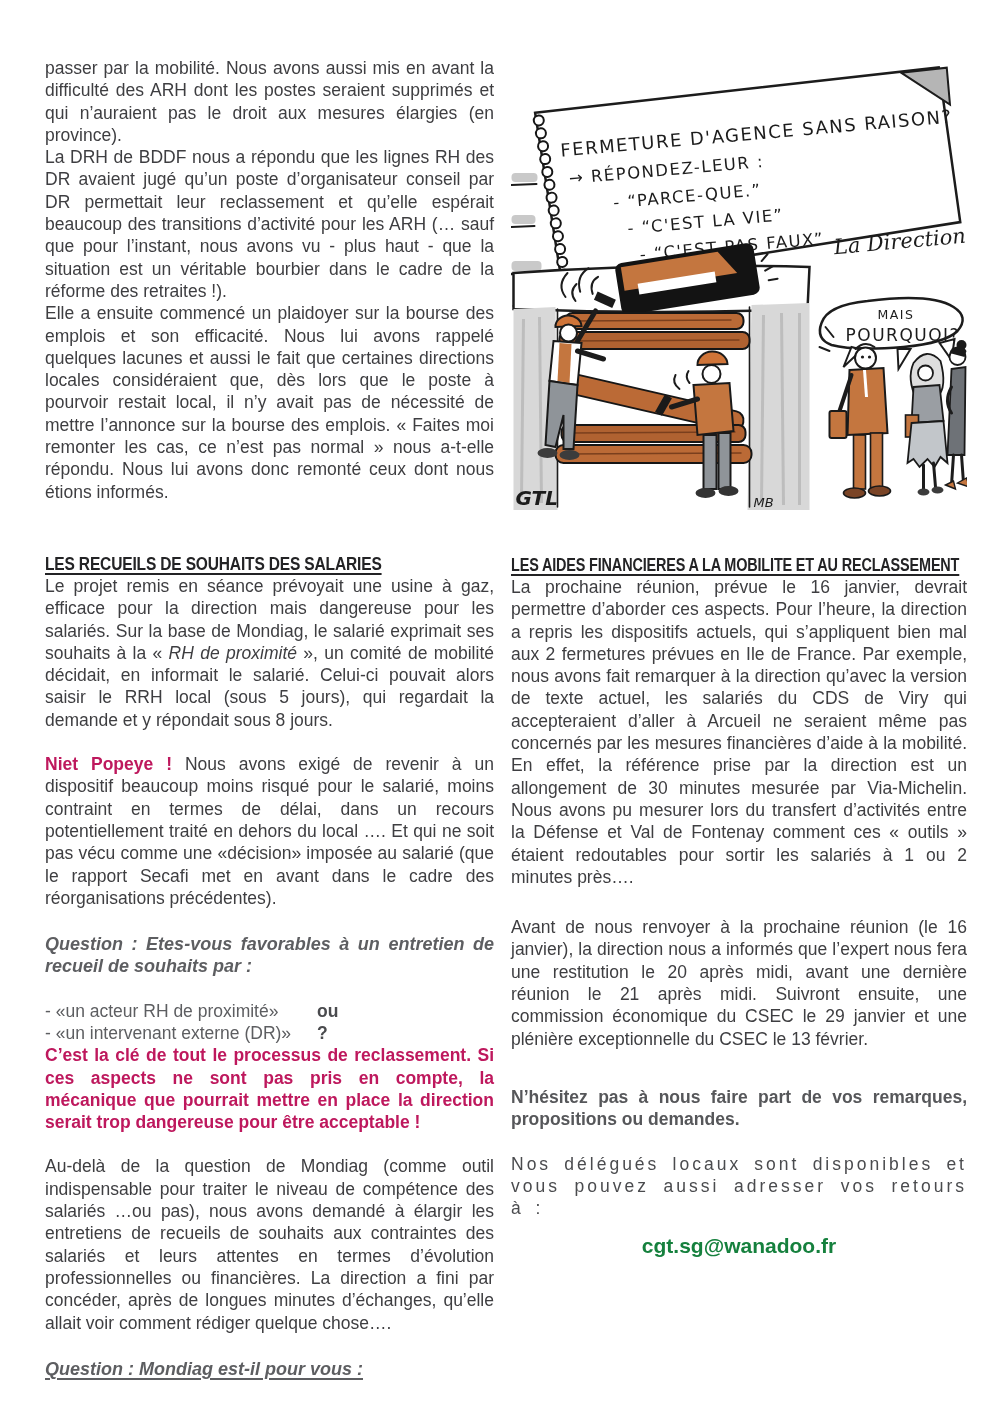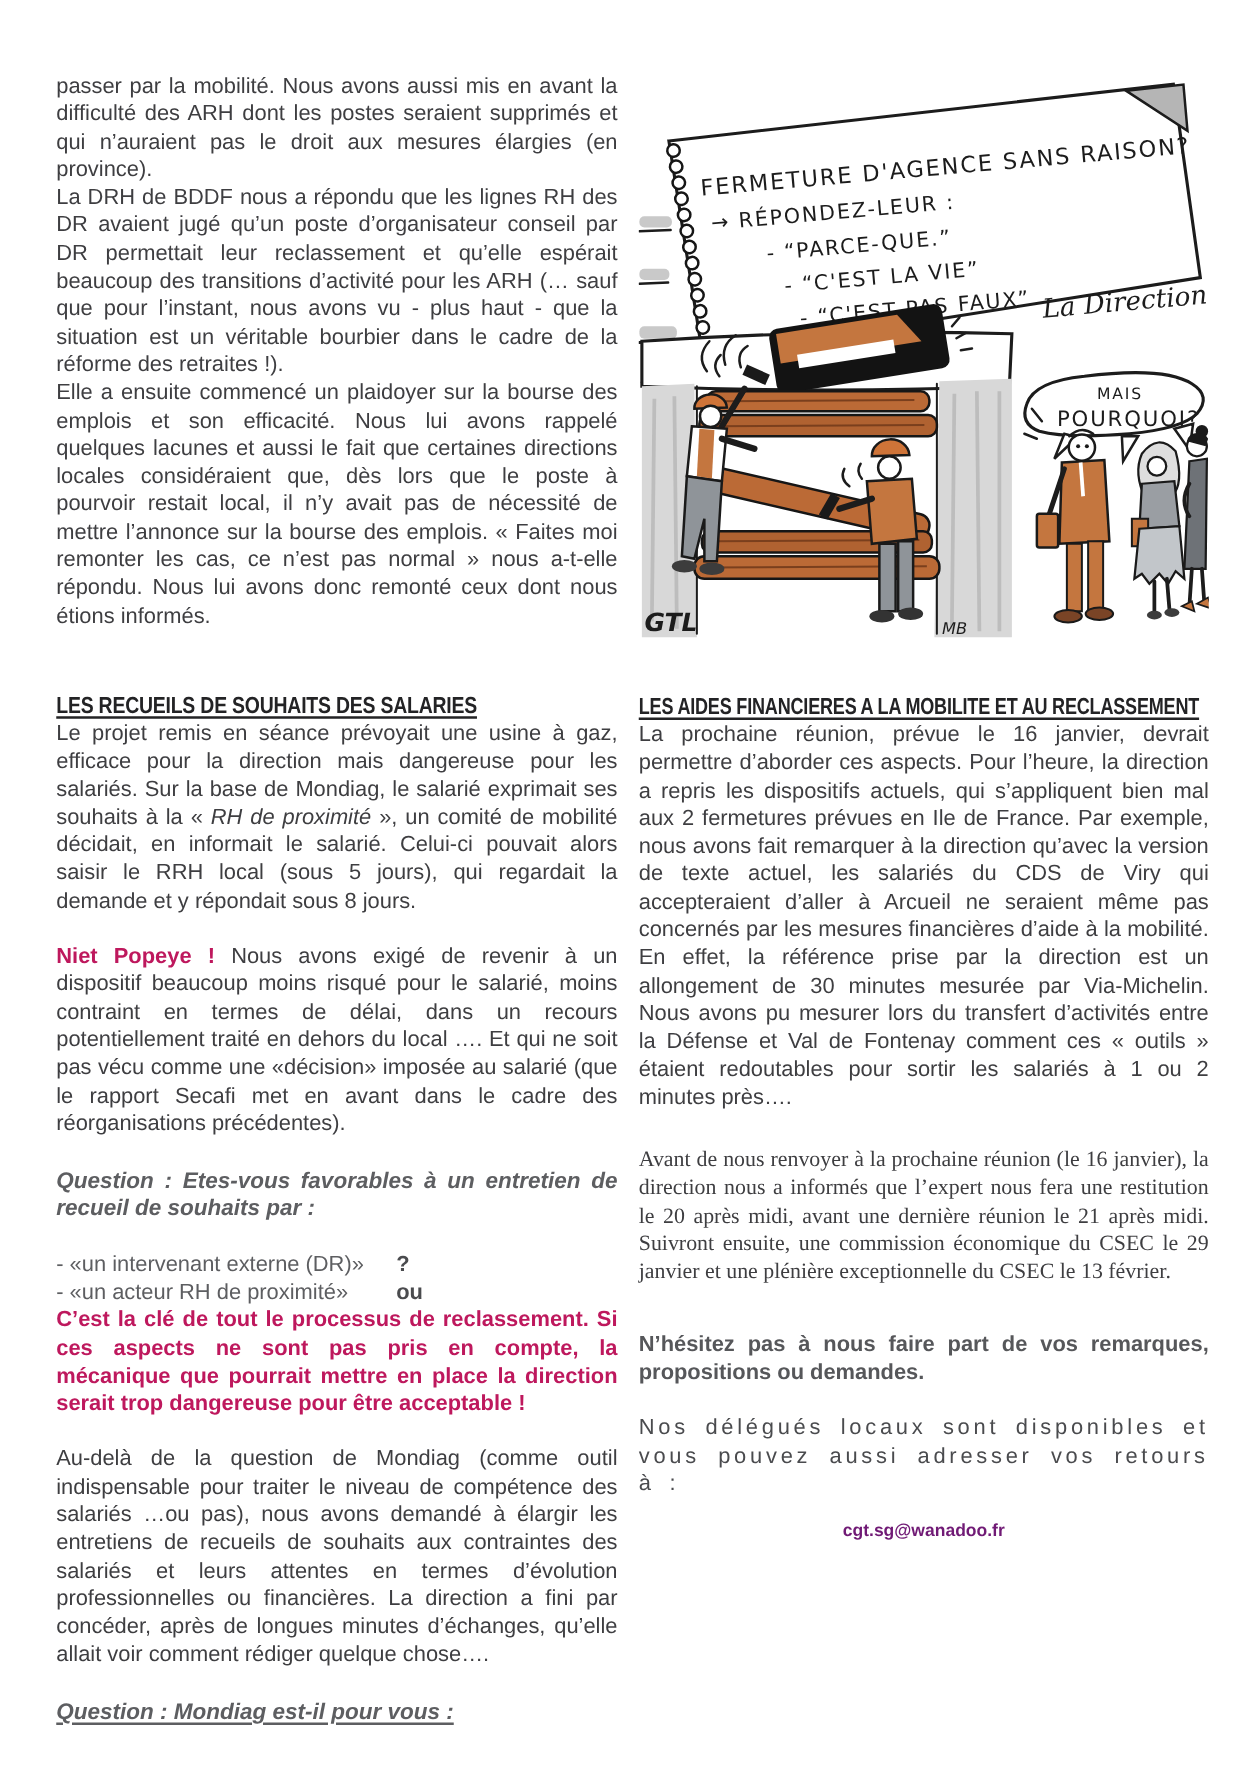--- a/index.html
+++ b/index.html
@@ -17,27 +17,27 @@
   .section-heading{margin-top:50px;font-size:18.5px;font-weight:bold;color:#232325;white-space:nowrap;}
   .section-heading .squeeze{display:inline-block;transform-origin:0 50%;letter-spacing:-0.2px;
     text-decoration:underline;text-decoration-thickness:2px;text-underline-offset:3px;}
   .sq-left{transform:scaleX(0.84);}
   .sq-right{transform:scaleX(0.78);}
   .question{font-size:18px;line-height:22.3px;font-weight:bold;font-style:italic;color:#5d5e61;text-align:justify;}
   .question.underlined .squeeze{text-decoration:underline;text-decoration-thickness:2px;text-underline-offset:3px;}
   .options{font-size:17.5px;line-height:22.3px;color:#5d5e61;}
   .opt-label{display:inline-block;width:272px;}
   .opt-mark{font-weight:bold;color:#4a4b4e;}
-  .mt22{margin-top:22px;}.mt24{margin-top:24px;}.mt28{margin-top:28px;font-family:Liberation Serif, serif;}
+  .mt22{margin-top:22px;}.mt24{margin-top:24px;}.mt28{margin-top:28px;}
   .mt36{margin-top:36px;}.mt44{}.mt16{margin-top:16px;}
   .cartoon-wrap{width:456px;height:453px;}
   .aides-heading{margin-top:44px;}
   .remarques{font-weight:bold;color:#56575a;}
   .delegues{letter-spacing:3px;word-spacing:4px;color:#4a4b4e;}
-  .email{text-align:center;font-weight:bold;color:#701a75;font-size:14px;line-height:22.3px;}
+  .email{text-align:center;font-weight:bold;color:#15803d;font-size:21px;line-height:22.3px;}
   svg .ink{stroke:#1c1c1c;fill:none;stroke-linecap:round;}
   svg text{font-family:"DejaVu Sans",sans-serif;fill:#1c1c1c;}
   svg .hand{letter-spacing:1.5px;}
   svg .script{font-family:"DejaVu Serif",serif;font-style:italic;}
 </style>
 </head>
 <body>
 
 <div class="col col-left">
   <p class="p">passer par la mobilité. Nous avons aussi mis en avant la difficulté des ARH dont les postes seraient supprimés et qui n’auraient pas le droit aux mesures élargies (en province).</p>
@@ -48,22 +48,22 @@
     <span class="squeeze sq-left">LES RECUEILS DE SOUHAITS DES SALARIES</span>
   </div>
 
   <p class="p"><span>Le projet remis en séance prévoyait une usine à gaz, efficace pour la direction mais dangereuse pour les salariés. Sur la base de Mondiag, le salarié exprimait ses souhaits à la « </span><i>RH de proximité</i><span> », un comité de mobilité décidait, en informait le salarié. Celui-ci pouvait alors saisir le RRH local (sous 5 jours), qui regardait la demande et y répondait sous 8 jours.</span></p>
 
   <p class="p mt22"><b class="bold">Niet Popeye !</b><span> Nous avons exigé de revenir à un dispositif beaucoup moins risqué pour le salarié, moins contraint en termes de délai, dans un recours potentiellement traité en dehors du local …. Et qui ne soit pas vécu comme une «décision» imposée au salarié (que le rapport Secafi met en avant dans le cadre des réorganisations précédentes).</span></p>
 
   <p class="question mt24">Question : Etes-vous favorables à un entretien de recueil de souhaits par :</p>
 
   <div class="options mt22">
+    <div><span class="opt-label">- «un acteur RH de proximité»</span><span class="opt-mark">ou</span></div>
     <div><span class="opt-label">- «un intervenant externe (DR)»</span><span class="opt-mark">?</span></div>
-    <div><span class="opt-label">- «un acteur RH de proximité»</span><span class="opt-mark">ou</span></div>
   </div>
 
   <p class="p bold mt44">C’est la clé de tout le processus de reclassement. Si ces aspects ne sont pas pris en compte, la mécanique que pourrait mettre en place la direction serait trop dangereuse pour être acceptable !</p>
 
   <p class="p mt22">Au-delà de la question de Mondiag (comme outil indispensable pour traiter le niveau de compétence des salariés …ou pas), nous avons demandé à élargir les entretiens de recueils de souhaits aux contraintes des salariés et leurs attentes en termes d’évolution professionnelles ou financières. La direction a fini par concéder, après de longues minutes d’échanges, qu’elle allait voir comment rédiger quelque chose….</p>
 
   <p class="question underlined mt24">
     <span class="squeeze">Question : Mondiag est-il pour vous :</span>
   </p>
 

